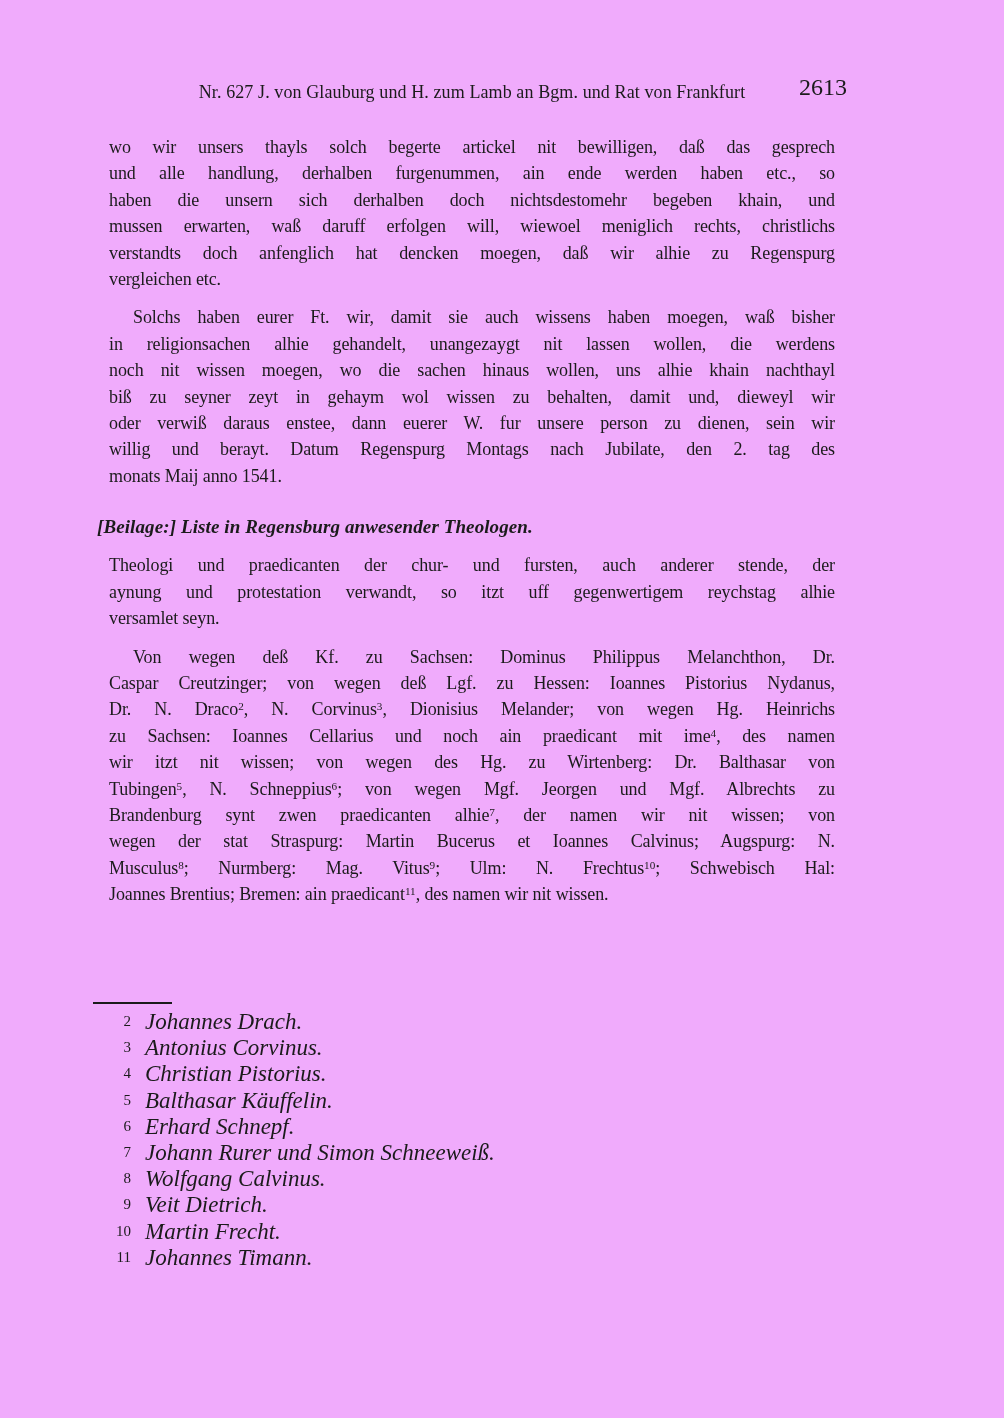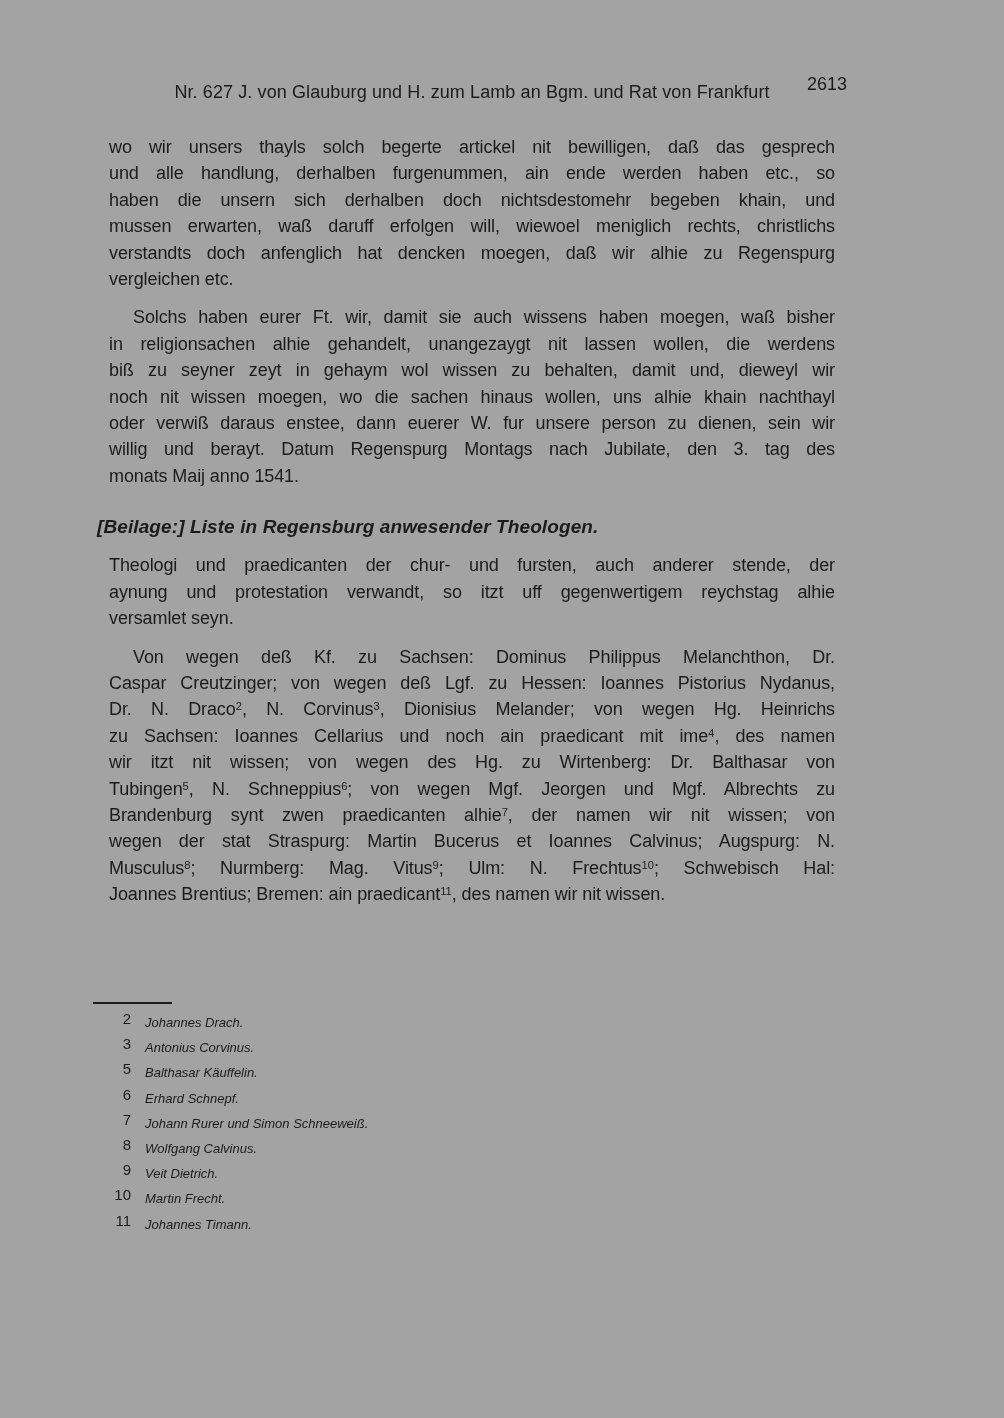--- a/index.html
+++ b/index.html
@@ -2,23 +2,23 @@
 <html><head>
 <meta charset="utf-8">
 <style>
   html, body { margin: 0; padding: 0; }
   body { background: #e8e8e8; }
   .page {
     position: relative;
     width: 1004px;
     height: 1418px;
     margin: 0 auto;
-    background: #a3a3a3;
+    background: #f0abfc;
     color: #1b1b1b;
-    font-family: Liberation Sans, sans-serif;
+    font-family: Liberation Serif, serif;
     overflow: hidden;
   }
   
   .running-header {
     position: absolute;
     top: 74px;
     left: 97px;
     width: 750px;
     height: 32px;
   }
@@ -26,21 +26,21 @@
     text-align: center;
     font-size: 18px;
     letter-spacing: 0.1px;
     padding-top: 8px;
     white-space: nowrap;
   }
   .page-number {
     position: absolute;
     right: 0;
     top: 0;
-    font-size: 18px;
+    font-size: 24px;
   }
   
   .text-block {
     position: absolute;
     top: 122px;
     left: 97px;
     width: 750px;
     font-size: 18px;
     letter-spacing: -0.1px;
     line-height: 26.4px;
@@ -93,21 +93,21 @@
     width: 34px;
     text-align: right;
     margin-right: 14px;
     font-size: 15px;
     font-style: normal;
     position: relative;
     top: -3px;
   }
   .fn-text {
     font-style: italic;
-    font-size: 13px;
+    font-size: 23px;
   }
 </style>
 </head>
 <body>
 
 <div class="page">
 
   <div class="running-header">
     <div class="header-title">Nr. 627 J. von Glauburg und H. zum Lamb an Bgm. und Rat von Frankfurt</div>
     <div class="page-number">2613</div>
@@ -118,24 +118,24 @@
         <div class="line">wo wir unsers thayls solch begerte artickel nit bewilligen, daß das gesprech</div>
         <div class="line">und alle handlung, derhalben furgenummen, ain ende werden haben etc., so</div>
         <div class="line">haben die unsern sich derhalben doch nichtsdestomehr begeben khain, und</div>
         <div class="line">mussen erwarten, waß daruff erfolgen will, wiewoel meniglich rechts, christlichs</div>
         <div class="line">verstandts doch anfenglich hat dencken moegen, daß wir alhie zu Regenspurg</div>
         <div class="line last">vergleichen etc.</div>
       </div>
       <div class="paragraph">
         <div class="line indent">Solchs haben eurer Ft. wir, damit sie auch wissens haben moegen, waß bisher</div>
         <div class="line">in religionsachen alhie gehandelt, unangezaygt nit lassen wollen, die werdens</div>
+        <div class="line">noch nit wissen moegen, wo die sachen hinaus wollen, uns alhie khain nachthayl</div>
         <div class="line">biß zu seyner zeyt in gehaym wol wissen zu behalten, damit und, dieweyl wir</div>
-        <div class="line">noch nit wissen moegen, wo die sachen hinaus wollen, uns alhie khain nachthayl</div>
         <div class="line">oder verwiß daraus enstee, dann euerer W. fur unsere person zu dienen, sein wir</div>
-        <div class="line">willig und berayt. Datum Regenspurg Montags nach Jubilate, den 3. tag des</div>
+        <div class="line">willig und berayt. Datum Regenspurg Montags nach Jubilate, den 2. tag des</div>
         <div class="line last">monats Maij anno 1541.</div>
       </div>
       <div class="beilage-heading">[Beilage:] Liste in Regensburg anwesender Theologen.</div>
       <div class="paragraph">
         <div class="line">Theologi und praedicanten der chur- und fursten, auch anderer stende, der</div>
         <div class="line">aynung und protestation verwandt, so itzt uff gegenwertigem reychstag alhie</div>
         <div class="line last">versamlet seyn.</div>
       </div>
       <div class="paragraph">
         <div class="line indent">Von wegen deß Kf. zu Sachsen: Dominus Philippus Melanchthon, Dr.</div>
@@ -149,20 +149,21 @@
         <div class="line">Musculus<sup class="fn-ref">8</sup>; Nurmberg: Mag. Vitus<sup class="fn-ref">9</sup>; Ulm: N. Frechtus<sup class="fn-ref">10</sup>; Schwebisch Hal:</div>
         <div class="line last">Joannes Brentius; Bremen: ain praedicant<sup class="fn-ref">11</sup>, des namen wir nit wissen.</div>
       </div>
     </div>
 
   <div class="footnote-rule"></div>
 
   <div class="footnote-list">
       <div class="footnote"><span class="fn-num">2</span><span class="fn-text">Johannes Drach.</span></div>
       <div class="footnote"><span class="fn-num">3</span><span class="fn-text">Antonius Corvinus.</span></div>
+      <div class="footnote"><span class="fn-num">4</span><span class="fn-text">Christian Pistorius.</span></div>
       <div class="footnote"><span class="fn-num">5</span><span class="fn-text">Balthasar Käuffelin.</span></div>
       <div class="footnote"><span class="fn-num">6</span><span class="fn-text">Erhard Schnepf.</span></div>
       <div class="footnote"><span class="fn-num">7</span><span class="fn-text">Johann Rurer und Simon Schneeweiß.</span></div>
       <div class="footnote"><span class="fn-num">8</span><span class="fn-text">Wolfgang Calvinus.</span></div>
       <div class="footnote"><span class="fn-num">9</span><span class="fn-text">Veit Dietrich.</span></div>
       <div class="footnote"><span class="fn-num">10</span><span class="fn-text">Martin Frecht.</span></div>
       <div class="footnote"><span class="fn-num">11</span><span class="fn-text">Johannes Timann.</span></div>
     </div>
 
 </div>

